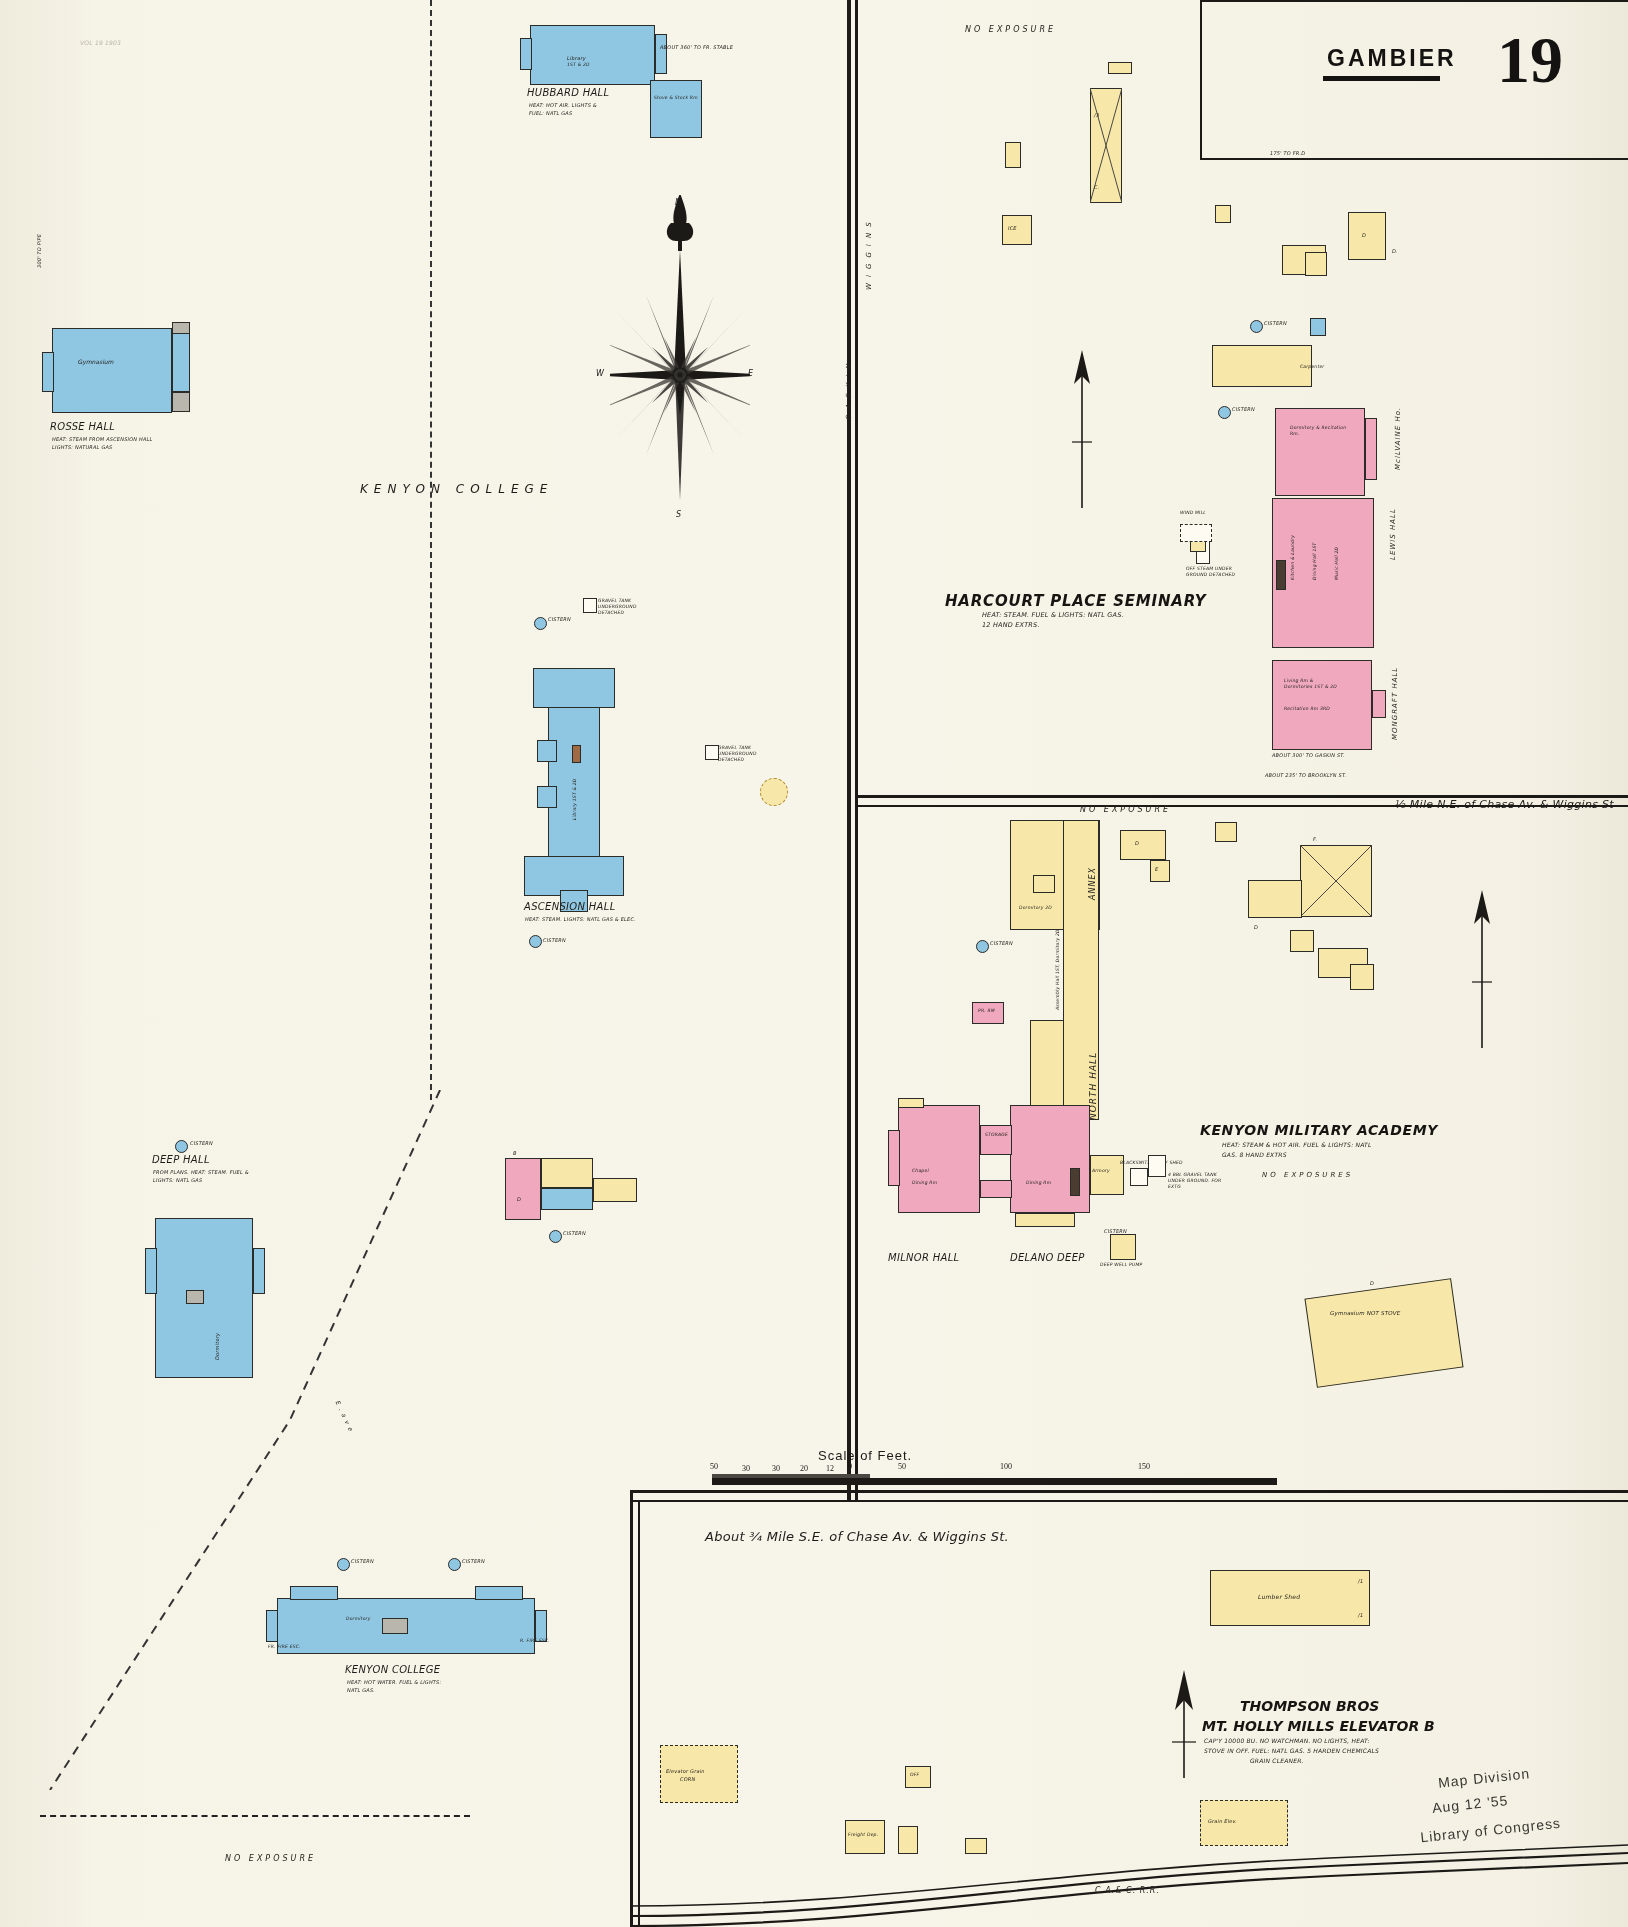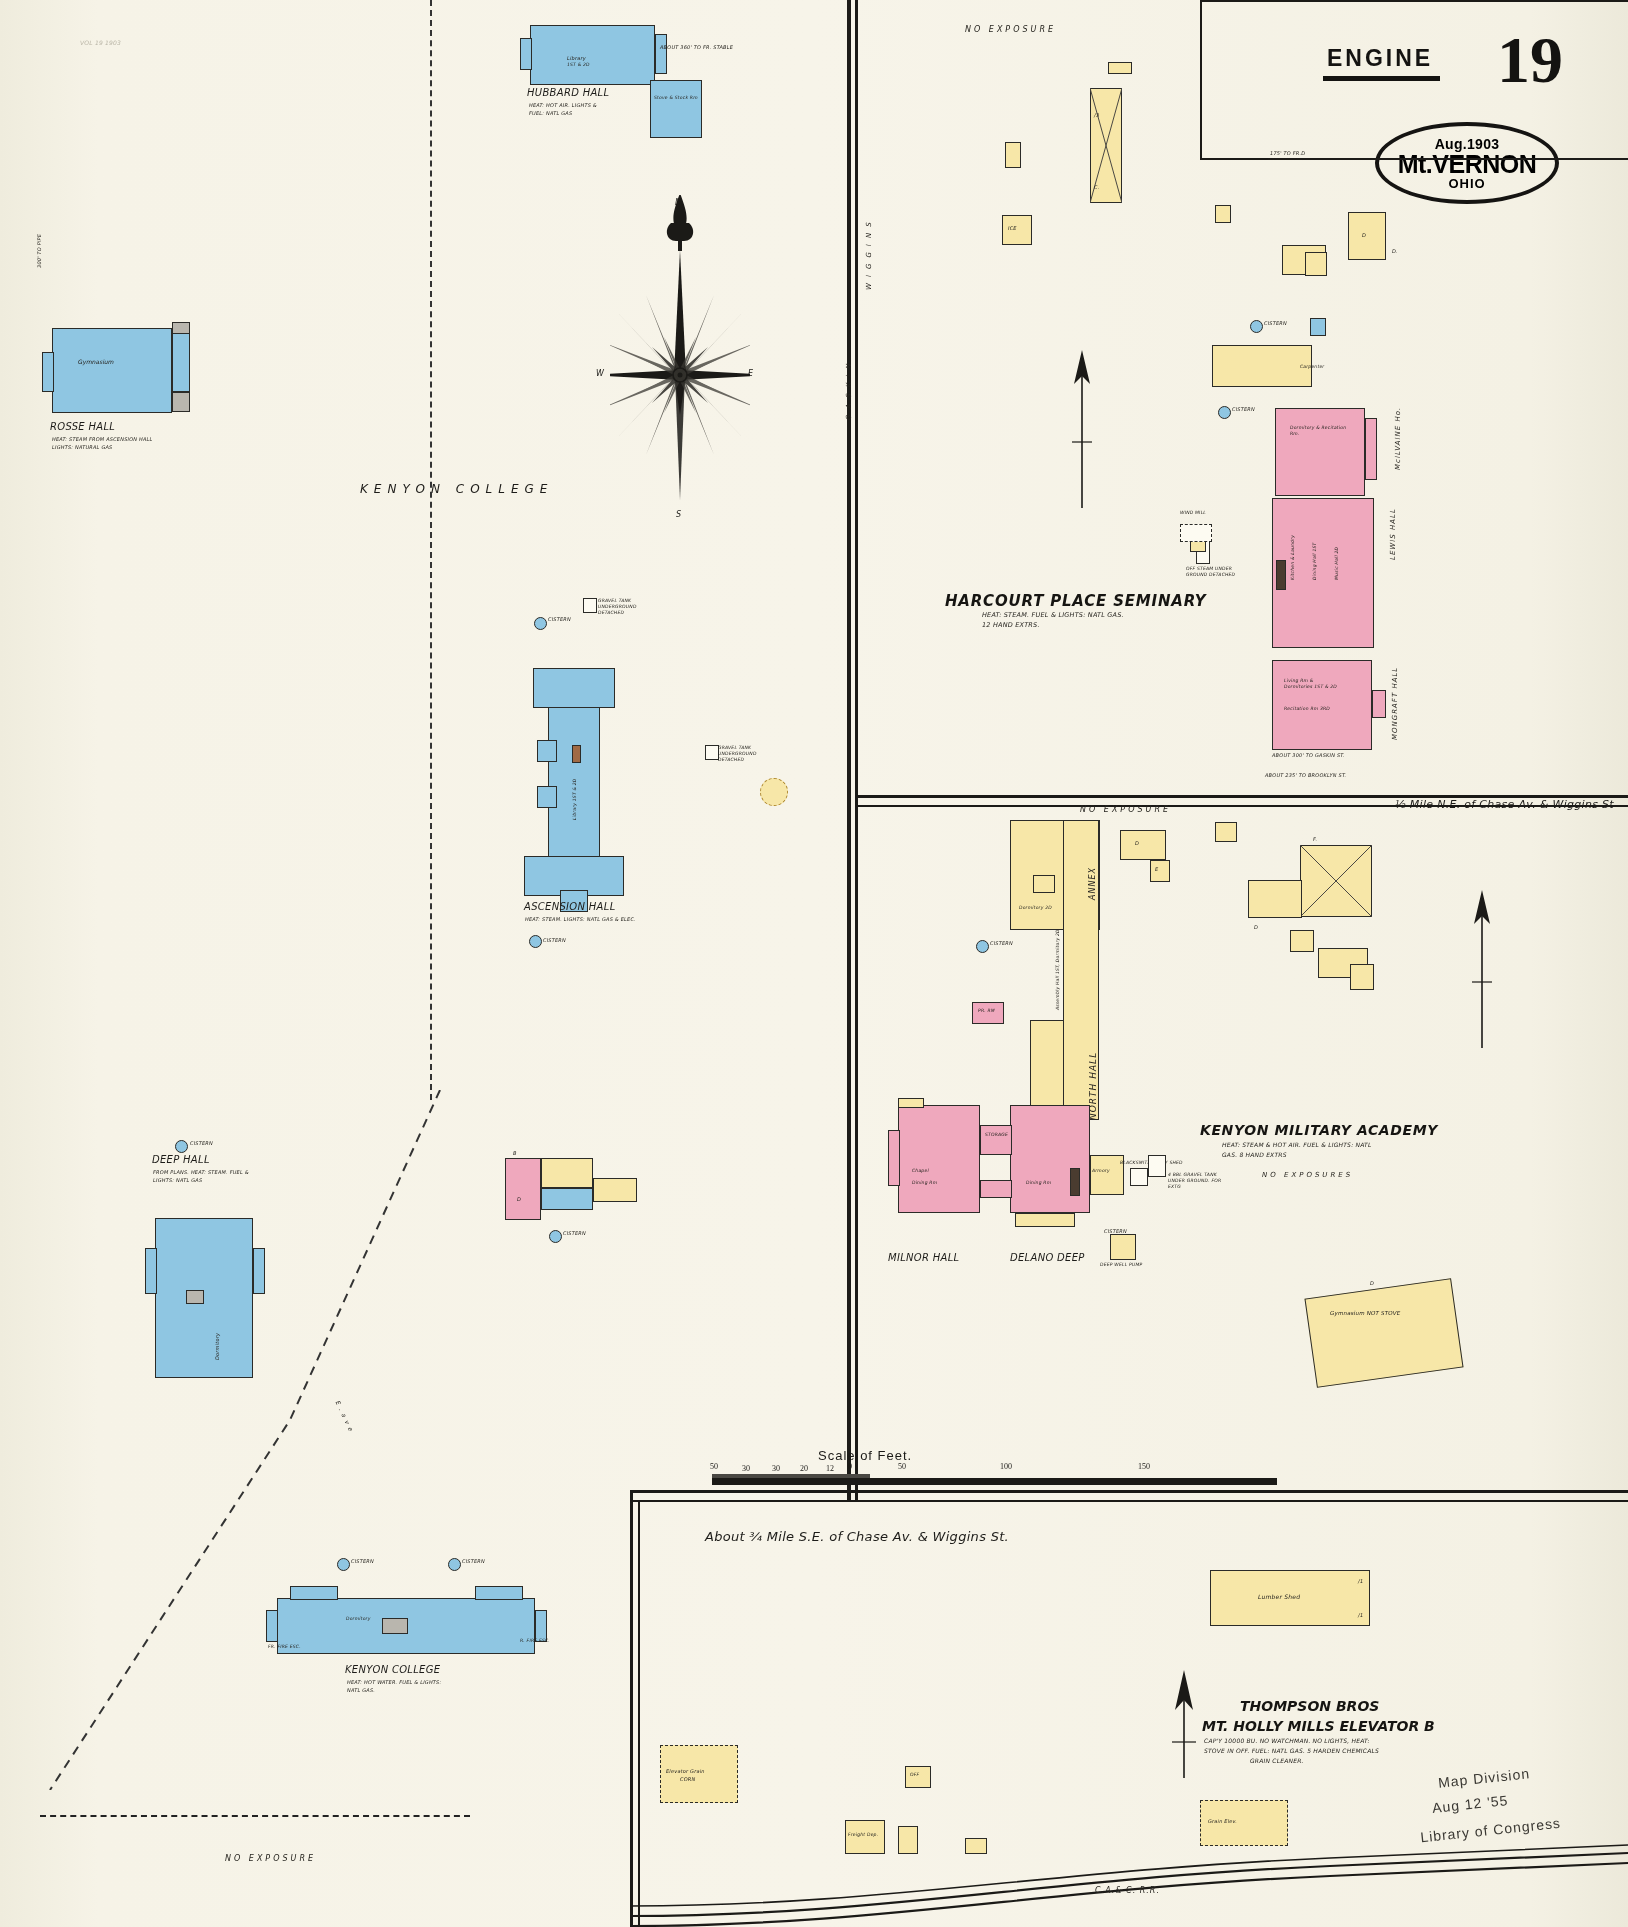--- a/index.html
+++ b/index.html
@@ -54,29 +54,24 @@
   <div class="sec-line2" style="left:847px;top:0px;height:1500px;width:2px;"></div>
   <div class="sec-line" style="left:630px;top:1490px;width:998px;"></div>
   <div class="sec-line" style="left:630px;top:1500px;width:998px;height:2px;"></div>
   <div class="sec-line2" style="left:630px;top:1490px;height:437px;"></div>
   <div class="sec-line2" style="left:638px;top:1500px;height:427px;width:2px;"></div>
 
   <div class="sec-line" style="left:1200px;top:0px;width:428px;height:2px;"></div>
   <div class="sec-line2" style="left:1200px;top:0px;height:160px;width:2px;"></div>
   <div class="sec-line" style="left:1200px;top:158px;width:428px;height:2px;"></div>
 
-  <div class="lbl gambier" style="left:1327px;top:45px;">ENGINE</div>
+  <div class="lbl gambier" style="left:1327px;top:45px;">GAMBIER</div>
   <div class="gambier-rule" style="left:1323px;top:76px;width:117px;"></div>
   <div class="lbl pgnum" style="left:1497px;top:22px;">19</div>
 
-  <div id="stamp" style="left:1375px;top:122px;">
-    <div class="s1">Aug.1903</div>
-    <div class="s2">Mt.VERNON</div>
-    <div class="s3">OHIO</div>
-  </div>
   <div class="road" style="left:1268px;top:158px;width:360px;height:2px;"></div>
   <div class="lbl tiny" style="left:1270px;top:150px;">175' TO FR.D</div>
 
   <div class="lbl tiny6 spaced3" style="left:965px;top:26px;font-size:8px;">NO   EXPOSURE</div>
 
   <div class="bldg blue" style="left:530px;top:25px;width:125px;height:60px;"></div>
   <div class="bldg blue" style="left:520px;top:38px;width:12px;height:32px;"></div>
   <div class="bldg blue" style="left:655px;top:34px;width:12px;height:40px;"></div>
   <div class="bldg blue" style="left:650px;top:80px;width:52px;height:58px;"></div>
   <div class="lbl tiny" style="left:567px;top:55px;">Library</div>

